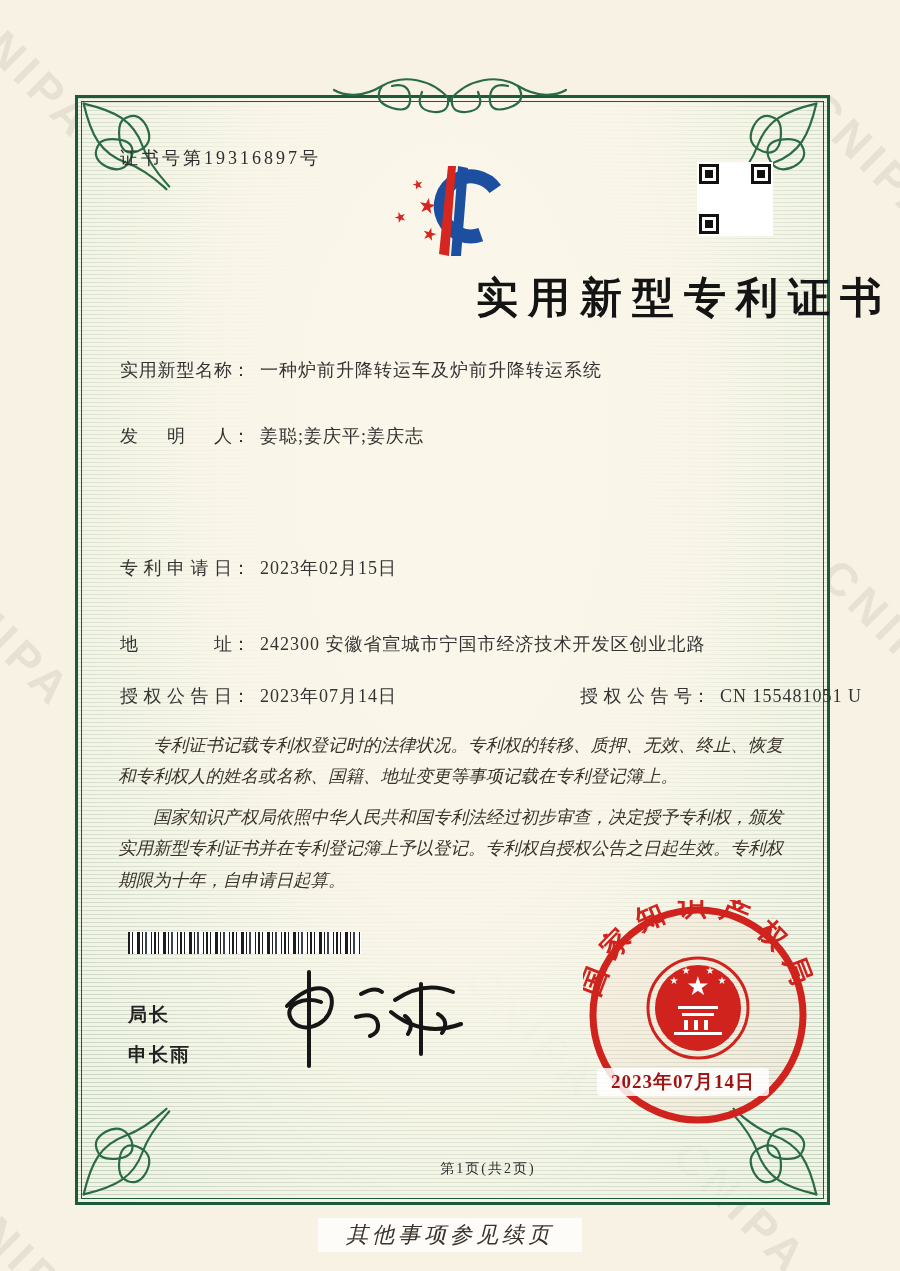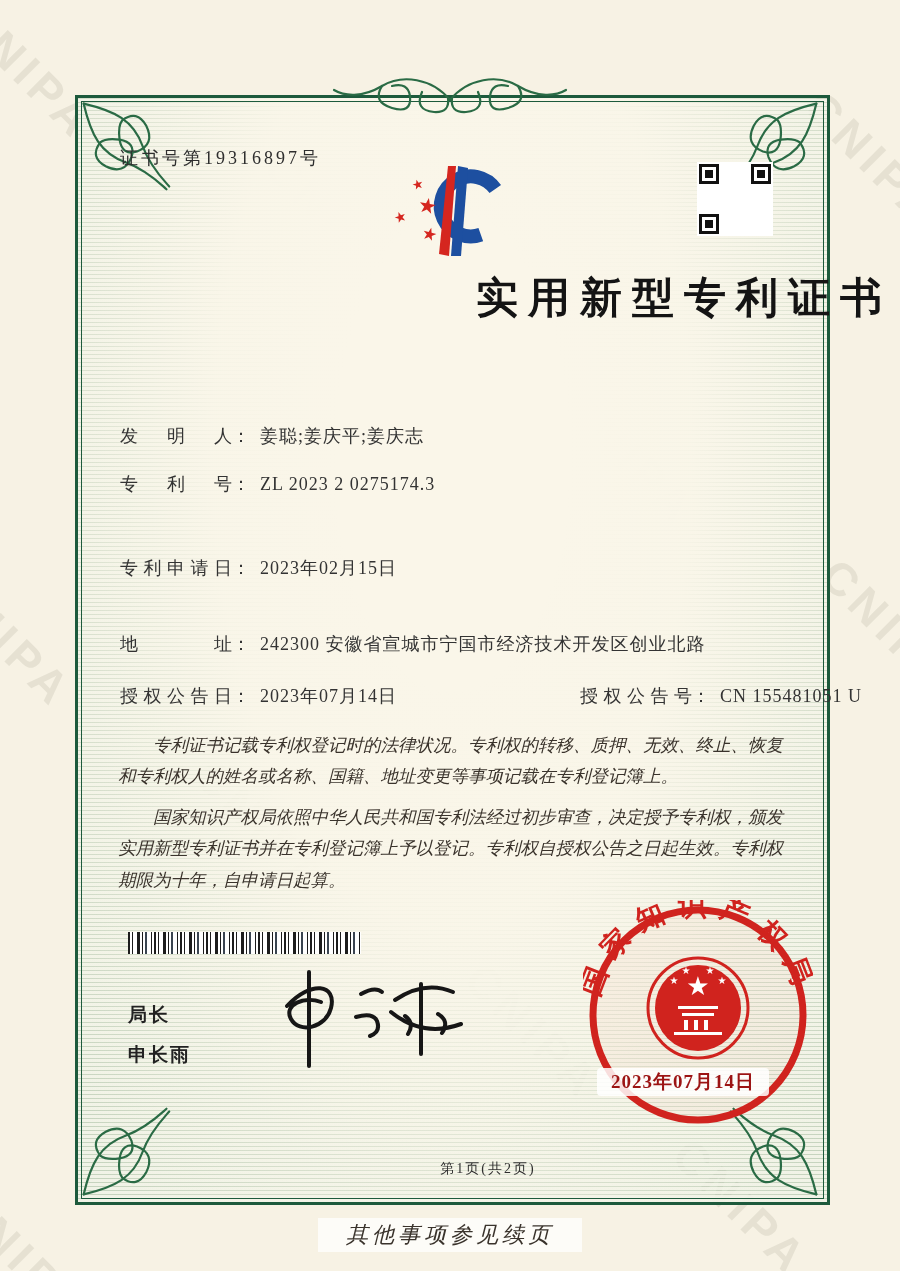--- a/index.html
+++ b/index.html
@@ -151,25 +151,25 @@
   </div>
 
   <div class="qr">
     <div class="finder f-tl"></div>
     <div class="finder f-tr"></div>
     <div class="finder f-bl"></div>
   </div>
 
   <div class="title">实用新型专利证书</div>
 
+  <div class="row" style="top:358px;">
+    <span class="lbl">实用新型名称</span><span class="colon">：</span><span class="val">一种炉前升降转运车及炉前升降转运系统</span>
+  </div>
   <div class="row" style="top:424px;">
     <span class="lbl">发明人</span><span class="colon">：</span><span class="val">姜聪;姜庆平;姜庆志</span>
-  </div>
-  <div class="row" style="top:472px;">
-    <span class="lbl">专利号</span><span class="colon">：</span><span class="val">ZL 2023 2 0275174.3</span>
   </div>
   <div class="row" style="top:524px;margin-top:32px;">
     <span class="lbl">专利申请日</span><span class="colon">：</span><span class="val">2023年02月15日</span>
   </div>
   <div class="row" style="top:632px;">
     <span class="lbl">地址</span><span class="colon">：</span><span class="val">242300 安徽省宣城市宁国市经济技术开发区创业北路</span>
   </div>
 
   <div class="row" style="top:684px;">
     <span class="lbl">授权公告日</span><span class="colon">：</span><span class="val">2023年07月14日</span>

